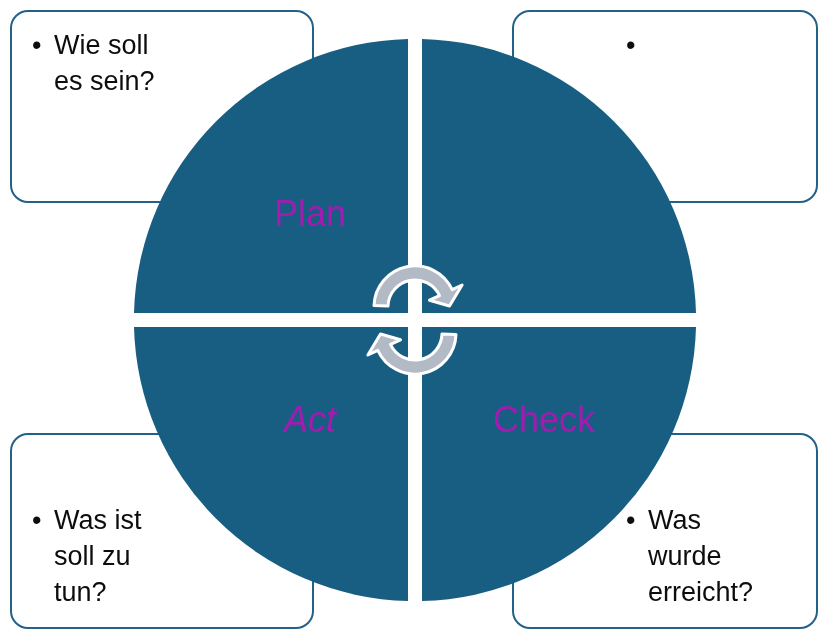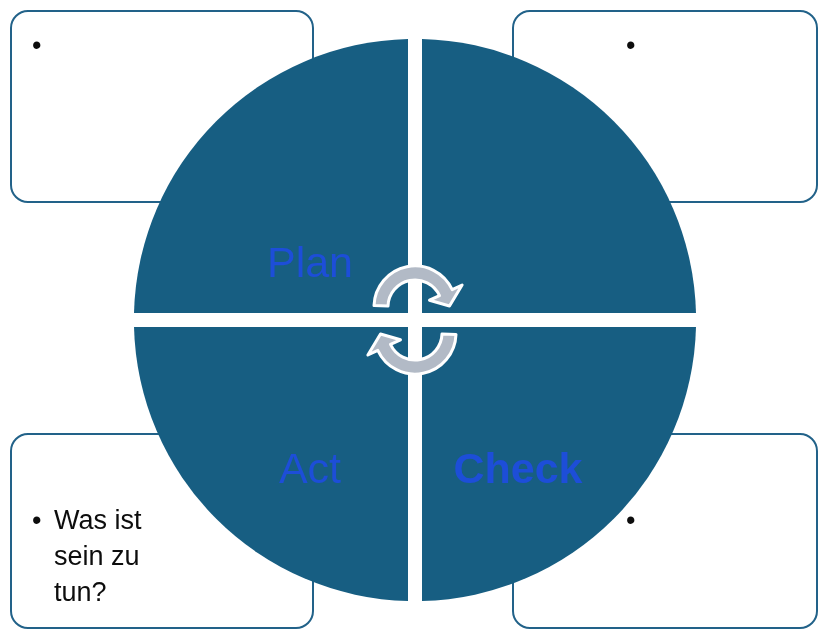--- a/index.html
+++ b/index.html
@@ -56,61 +56,65 @@
     position: absolute;
     left: 0;
     top: 0;
     z-index: 2;
   }
 
   
   .quad-label {
     position: absolute;
     transform: translate(-50%, -50%);
-    color: #1d4ed8;
-    font-size: 43px;
+    color: #a21caf;
+    font-size: 36px;
     line-height: 1;
     white-space: nowrap;
     z-index: 3;
-    margin-top: 48px;
   }
   .quad-label.plan  { left: 310px; top: 214px; }
   .quad-label.do    { left: 520px; top: 213px; }
-  .quad-label.act   { left: 310px; top: 420px; }
-  .quad-label.check { left: 518px; top: 420px; font-weight: bold; }
+  .quad-label.act   { left: 310px; top: 420px; font-style: italic; }
+  .quad-label.check { left: 544px; top: 420px; }
 </style>
 </head>
 <body>
 
 <div class="canvas">
 
   <div class="note-box tl">
     <div class="note-item">
       <span class="bullet">•</span>
+      <span class="note-text">Wie soll
+es sein?</span>
     </div>
   </div>
 
   <div class="note-box tr">
     <div class="note-item">
       <span class="bullet">•</span>
     </div>
   </div>
 
   <div class="note-box bl">
     <div class="note-item">
       <span class="bullet">•</span>
       <span class="note-text">Was ist
-sein zu
+soll zu
 tun?</span>
     </div>
   </div>
 
   <div class="note-box br">
     <div class="note-item">
       <span class="bullet">•</span>
+      <span class="note-text">Was
+wurde
+erreicht?</span>
     </div>
   </div>
 
   <svg class="diagram-svg" width="826" height="638" viewBox="0 0 826 638">
     <path d="M 408 313 L 408 39 A 281 281 0 0 0 134 313 Z" fill="#175e82"></path>
     <path d="M 422 313 L 422 39 A 281 281 0 0 1 696 313 Z" fill="#175e82"></path>
     <path d="M 408 327 L 408 601 A 281 281 0 0 1 134 327 Z" fill="#175e82"></path>
     <path d="M 422 327 L 422 601 A 281 281 0 0 0 696 327 Z" fill="#175e82"></path>
 
     <g stroke-width="3" stroke-linejoin="round">

